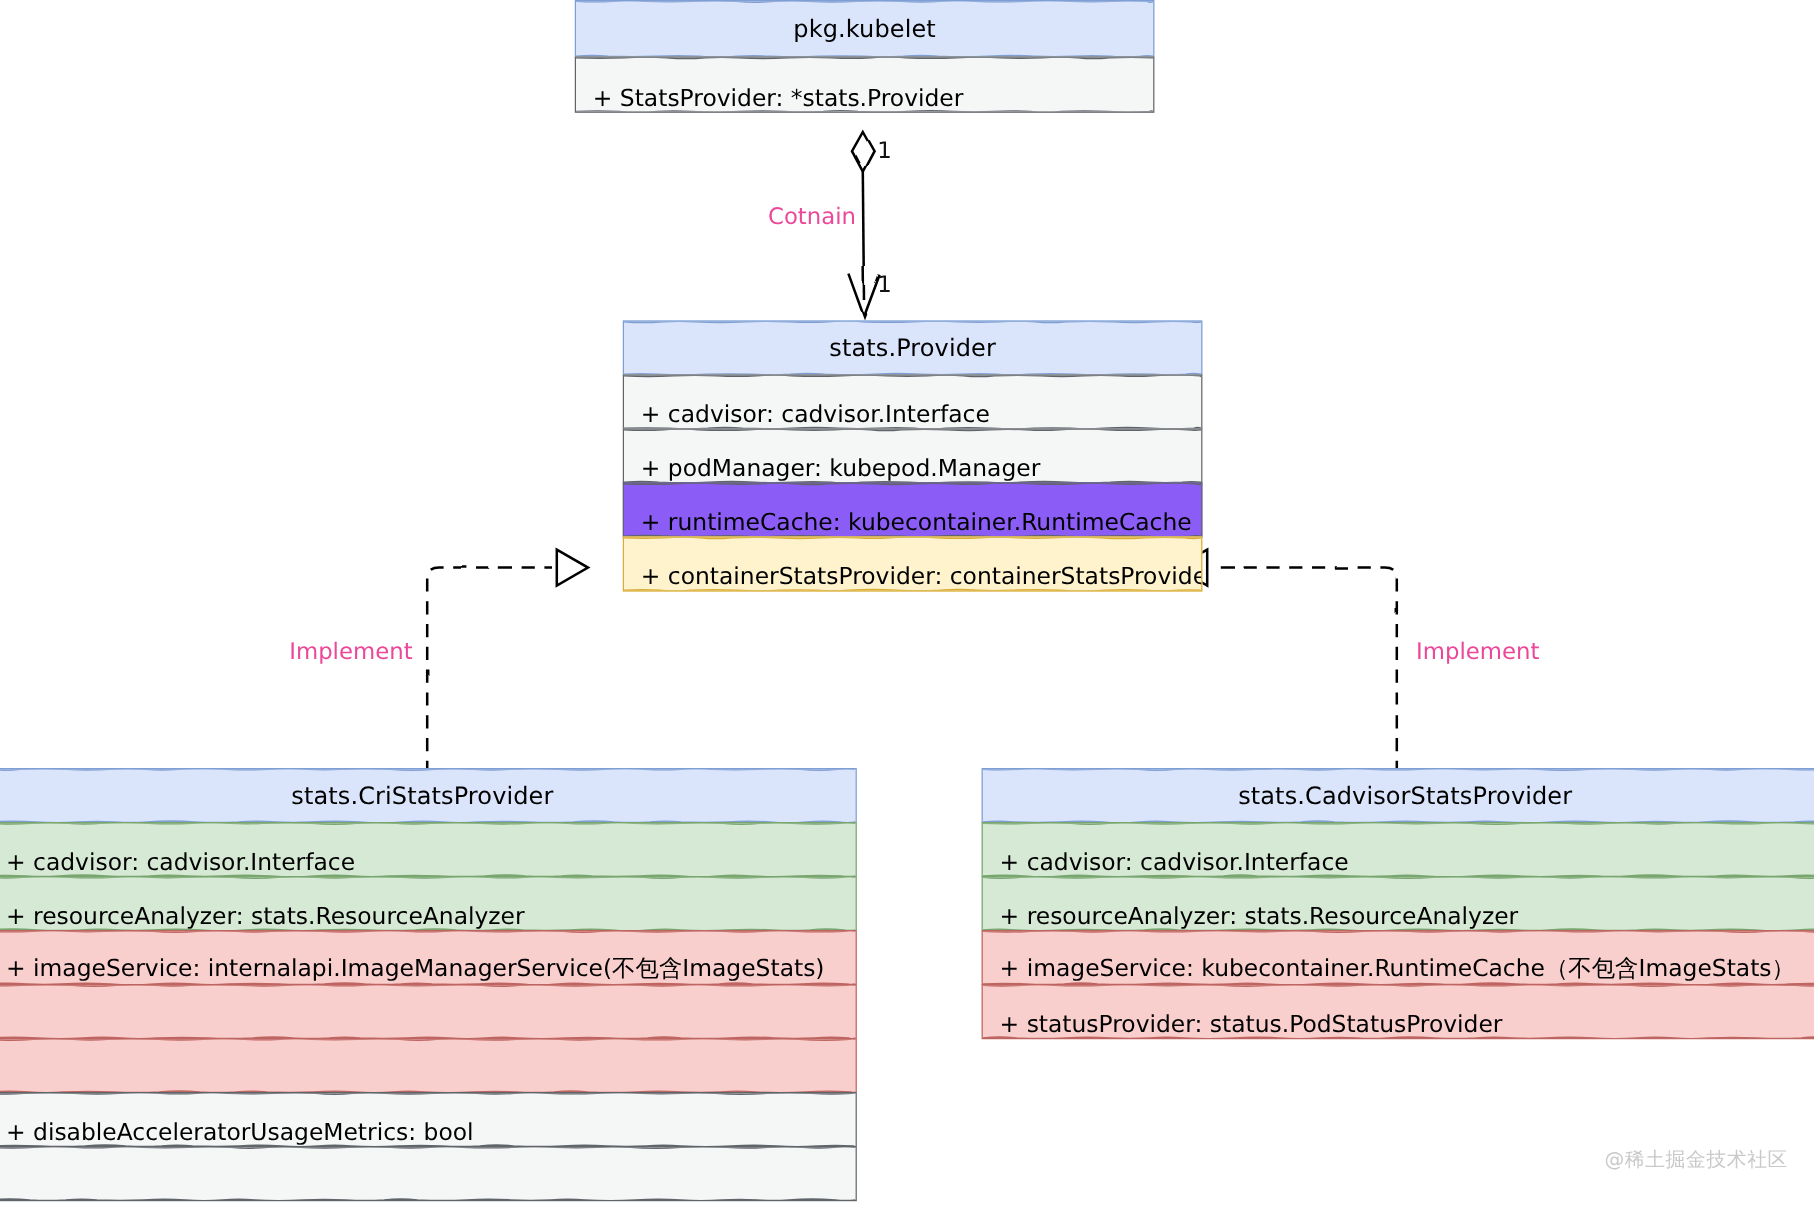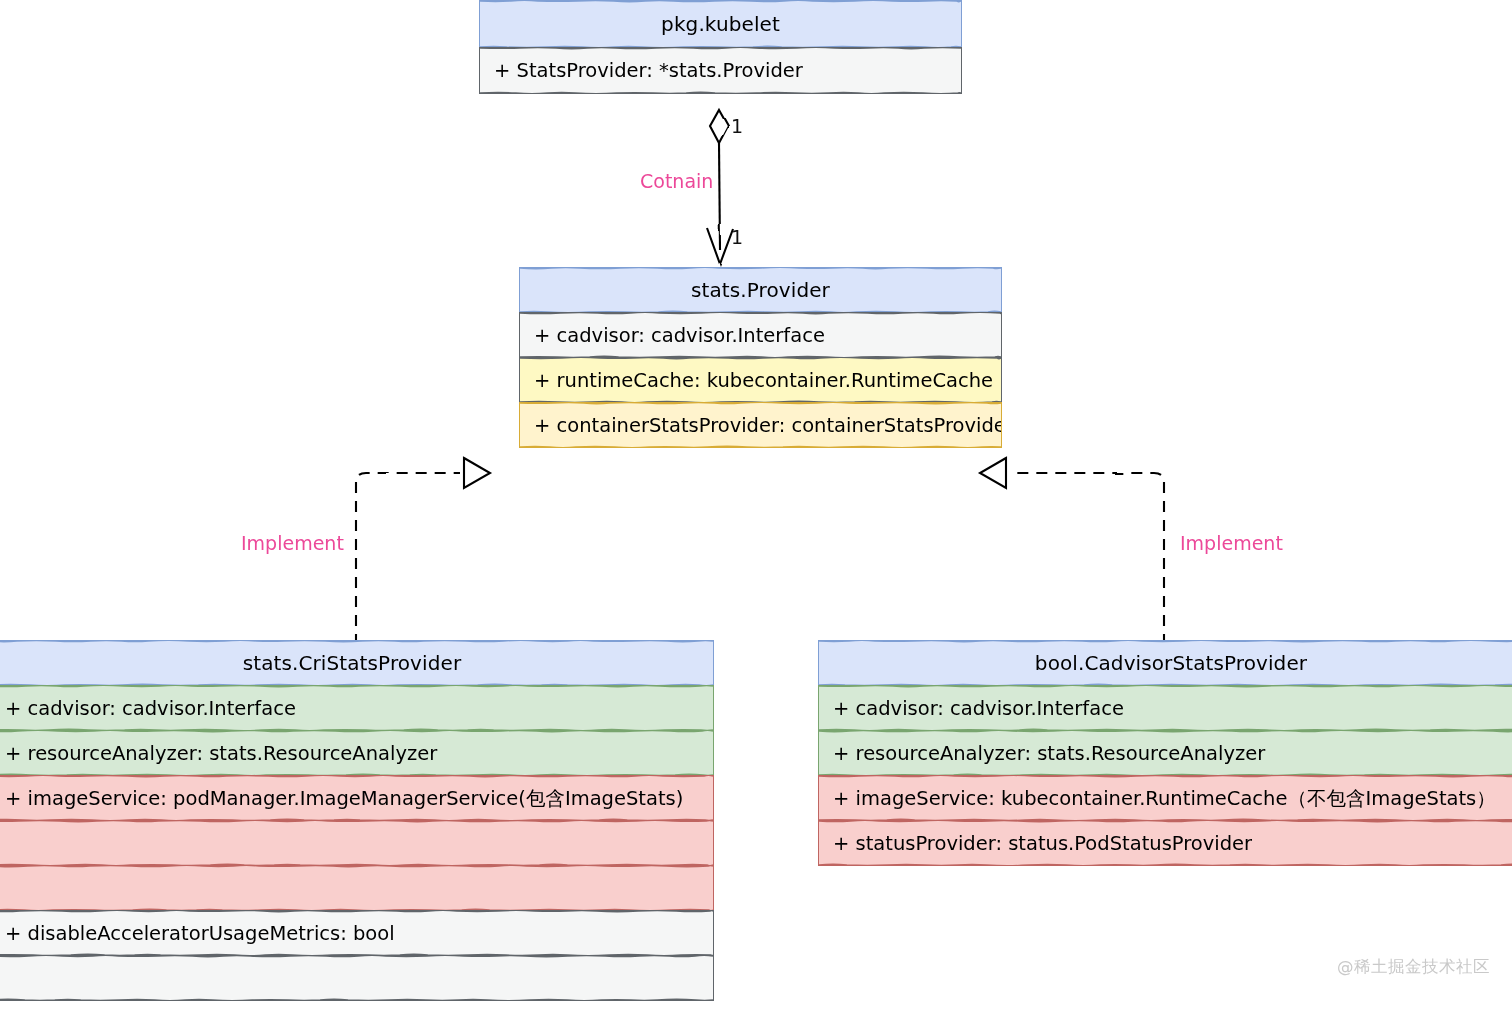--- a/index.html
+++ b/index.html
@@ -37,20 +37,21 @@
     background: #dae4fa;
     font-size: 20px;
     letter-spacing: 0.1px;
   }
   .row.attr {
     justify-content: flex-start;
     background: #f5f6f6;
     border-color: #60656a;
     font-size: 19.5px;
     padding-left: 14px;
+    align-items: flex-end;
   }
   .row.attr.green {
     background: #d6e9d5;
     border-color: #79a56f;
   }
   .row.attr.red {
     background: #f9cfcd;
     border-color: #bf6561;
   }
   .row.attr.yellow {
@@ -175,21 +176,30 @@
     </div>
   <div class="row attr plain" style="height: 46px; background: rgb(245, 246, 246); border-color: rgb(96, 101, 106);">
     <span>+ cadvisor: cadvisor.Interface</span>
   <svg class="wave top" viewBox="0 0 483 4" preserveAspectRatio="none">
         <path d="M0,2 Q20.5,3.2 41.0,2 Q59.5,1.3 78.0,2 Q94.5,3.0 111.0,2 Q125.5,0.6 140.0,2 Q161.0,2.9 182.0,2 Q201.0,0.8 220.0,2 Q237.0,2.8 254.0,2 Q269.0,1.0 284.0,2 Q297.0,3.4 310.0,2 Q329.5,1.1 349.0,2 Q366.5,3.2 384.0,2 Q399.5,1.3 415.0,2 Q428.5,3.0 442.0,2 Q462.0,0.6 482.0,2 Q482.5,2.9 483.0,2" fill="none" stroke="rgb(96, 101, 106)" stroke-width="1.4"></path>
       </svg>
       <svg class="wave bot" viewBox="0 0 483 4" preserveAspectRatio="none">
         <path d="M0,2 Q18.5,1.3 37.0,2 Q53.5,3.0 70.0,2 Q84.5,0.6 99.0,2 Q120.0,2.9 141.0,2 Q160.0,0.8 179.0,2 Q196.0,2.8 213.0,2 Q228.0,1.0 243.0,2 Q256.0,3.4 269.0,2 Q288.5,1.1 308.0,2 Q325.5,3.2 343.0,2 Q358.5,1.3 374.0,2 Q387.5,3.0 401.0,2 Q421.0,0.6 441.0,2 Q459.0,2.9 477.0,2 Q480.0,0.8 483.0,2" fill="none" stroke="rgb(96, 101, 106)" stroke-width="1.4"></path>
       </svg>
     </div>
-  <div class="row attr plain" style="height: 46px; background: #fef9c3; border-color: rgb(96, 101, 106);">
+  <div class="row attr plain" style="height: 46px; background: rgb(245, 246, 246); border-color: rgb(96, 101, 106);">
+    <span>+ podManager: kubepod.Manager</span>
+  <svg class="wave top" viewBox="0 0 483 4" preserveAspectRatio="none">
+        <path d="M0,2 Q16.5,3.0 33.0,2 Q47.5,0.6 62.0,2 Q83.0,2.9 104.0,2 Q123.0,0.8 142.0,2 Q159.0,2.8 176.0,2 Q191.0,1.0 206.0,2 Q219.0,3.4 232.0,2 Q251.5,1.1 271.0,2 Q288.5,3.2 306.0,2 Q321.5,1.3 337.0,2 Q350.5,3.0 364.0,2 Q384.0,0.6 404.0,2 Q422.0,2.9 440.0,2 Q456.0,0.8 472.0,2 Q477.5,2.8 483.0,2" fill="none" stroke="rgb(96, 101, 106)" stroke-width="1.4"></path>
+      </svg>
+      <svg class="wave bot" viewBox="0 0 483 4" preserveAspectRatio="none">
+        <path d="M0,2 Q14.5,0.6 29.0,2 Q50.0,2.9 71.0,2 Q90.0,0.8 109.0,2 Q126.0,2.8 143.0,2 Q158.0,1.0 173.0,2 Q186.0,3.4 199.0,2 Q218.5,1.1 238.0,2 Q255.5,3.2 273.0,2 Q288.5,1.3 304.0,2 Q317.5,3.0 331.0,2 Q351.0,0.6 371.0,2 Q389.0,2.9 407.0,2 Q423.0,0.8 439.0,2 Q453.0,2.8 467.0,2 Q475.0,1.0 483.0,2" fill="none" stroke="rgb(96, 101, 106)" stroke-width="1.4"></path>
+      </svg>
+    </div>
+  <div class="row attr plain" style="height: 46px; background: #8b5cf6; border-color: rgb(96, 101, 106);">
     <span>+ runtimeCache: kubecontainer.RuntimeCache</span>
   <svg class="wave top" viewBox="0 0 483 4" preserveAspectRatio="none">
         <path d="M0,2 Q21.0,2.9 42.0,2 Q61.0,0.8 80.0,2 Q97.0,2.8 114.0,2 Q129.0,1.0 144.0,2 Q157.0,3.4 170.0,2 Q189.5,1.1 209.0,2 Q226.5,3.2 244.0,2 Q259.5,1.3 275.0,2 Q288.5,3.0 302.0,2 Q322.0,0.6 342.0,2 Q360.0,2.9 378.0,2 Q394.0,0.8 410.0,2 Q424.0,2.8 438.0,2 Q458.5,1.0 479.0,2 Q481.0,3.4 483.0,2" fill="none" stroke="rgb(96, 101, 106)" stroke-width="1.4"></path>
       </svg>
       <svg class="wave bot" viewBox="0 0 483 4" preserveAspectRatio="none">
         <path d="M0,2 Q19.0,0.8 38.0,2 Q55.0,2.8 72.0,2 Q87.0,1.0 102.0,2 Q115.0,3.4 128.0,2 Q147.5,1.1 167.0,2 Q184.5,3.2 202.0,2 Q217.5,1.3 233.0,2 Q246.5,3.0 260.0,2 Q280.0,0.6 300.0,2 Q318.0,2.9 336.0,2 Q352.0,0.8 368.0,2 Q382.0,2.8 396.0,2 Q416.5,1.0 437.0,2 Q455.5,3.4 474.0,2 Q478.5,1.1 483.0,2" fill="none" stroke="rgb(96, 101, 106)" stroke-width="1.4"></path>
       </svg>
     </div>
   <div class="row attr yellow" style="height: 46px; background: rgb(255, 243, 205); border-color: rgb(216, 172, 54);">
     <span>+ containerStatsProvider: containerStatsProvider</span>
@@ -224,21 +234,21 @@
   <div class="row attr green" style="height: 46px; background: rgb(214, 233, 213); border-color: rgb(121, 165, 111);">
     <span>+ resourceAnalyzer: stats.ResourceAnalyzer</span>
   <svg class="wave top" viewBox="0 0 724 4" preserveAspectRatio="none">
         <path d="M0,2 Q13.5,3.0 27.0,2 Q47.0,0.6 67.0,2 Q85.0,2.9 103.0,2 Q119.0,0.8 135.0,2 Q149.0,2.8 163.0,2 Q183.5,1.0 204.0,2 Q222.5,3.4 241.0,2 Q257.5,1.1 274.0,2 Q288.5,3.2 303.0,2 Q324.0,1.3 345.0,2 Q364.0,3.0 383.0,2 Q400.0,0.6 417.0,2 Q432.0,2.9 447.0,2 Q460.0,0.8 473.0,2 Q492.5,2.8 512.0,2 Q529.5,1.0 547.0,2 Q562.5,3.4 578.0,2 Q591.5,1.1 605.0,2 Q625.0,3.2 645.0,2 Q663.0,1.3 681.0,2 Q697.0,3.0 713.0,2 Q718.5,0.6 724.0,2" fill="none" stroke="rgb(121, 165, 111)" stroke-width="1.4"></path>
       </svg>
       <svg class="wave bot" viewBox="0 0 724 4" preserveAspectRatio="none">
         <path d="M0,2 Q20.0,0.6 40.0,2 Q58.0,2.9 76.0,2 Q92.0,0.8 108.0,2 Q122.0,2.8 136.0,2 Q156.5,1.0 177.0,2 Q195.5,3.4 214.0,2 Q230.5,1.1 247.0,2 Q261.5,3.2 276.0,2 Q297.0,1.3 318.0,2 Q337.0,3.0 356.0,2 Q373.0,0.6 390.0,2 Q405.0,2.9 420.0,2 Q433.0,0.8 446.0,2 Q465.5,2.8 485.0,2 Q502.5,1.0 520.0,2 Q535.5,3.4 551.0,2 Q564.5,1.1 578.0,2 Q598.0,3.2 618.0,2 Q636.0,1.3 654.0,2 Q670.0,3.0 686.0,2 Q700.0,0.6 714.0,2 Q719.0,2.9 724.0,2" fill="none" stroke="rgb(121, 165, 111)" stroke-width="1.4"></path>
       </svg>
     </div>
   <div class="row attr red" style="height: 46px; background: rgb(249, 207, 205); border-color: rgb(191, 101, 97);">
-    <span>+ imageService: podManager.ImageManagerService(包含ImageStats)</span>
+    <span>+ imageService: internalapi.ImageManagerService(不包含ImageStats)</span>
   <svg class="wave top" viewBox="0 0 724 4" preserveAspectRatio="none">
         <path d="M0,2 Q18.0,2.9 36.0,2 Q52.0,0.8 68.0,2 Q82.0,2.8 96.0,2 Q116.5,1.0 137.0,2 Q155.5,3.4 174.0,2 Q190.5,1.1 207.0,2 Q221.5,3.2 236.0,2 Q257.0,1.3 278.0,2 Q297.0,3.0 316.0,2 Q333.0,0.6 350.0,2 Q365.0,2.9 380.0,2 Q393.0,0.8 406.0,2 Q425.5,2.8 445.0,2 Q462.5,1.0 480.0,2 Q495.5,3.4 511.0,2 Q524.5,1.1 538.0,2 Q558.0,3.2 578.0,2 Q596.0,1.3 614.0,2 Q630.0,3.0 646.0,2 Q660.0,0.6 674.0,2 Q694.5,2.9 715.0,2 Q719.5,0.8 724.0,2" fill="none" stroke="rgb(191, 101, 97)" stroke-width="1.4"></path>
       </svg>
       <svg class="wave bot" viewBox="0 0 724 4" preserveAspectRatio="none">
         <path d="M0,2 Q16.0,0.8 32.0,2 Q46.0,2.8 60.0,2 Q80.5,1.0 101.0,2 Q119.5,3.4 138.0,2 Q154.5,1.1 171.0,2 Q185.5,3.2 200.0,2 Q221.0,1.3 242.0,2 Q261.0,3.0 280.0,2 Q297.0,0.6 314.0,2 Q329.0,2.9 344.0,2 Q357.0,0.8 370.0,2 Q389.5,2.8 409.0,2 Q426.5,1.0 444.0,2 Q459.5,3.4 475.0,2 Q488.5,1.1 502.0,2 Q522.0,3.2 542.0,2 Q560.0,1.3 578.0,2 Q594.0,3.0 610.0,2 Q624.0,0.6 638.0,2 Q658.5,2.9 679.0,2 Q697.5,0.8 716.0,2 Q720.0,2.8 724.0,2" fill="none" stroke="rgb(191, 101, 97)" stroke-width="1.4"></path>
       </svg>
     </div>
   <div class="row attr red" style="height: 46px; background: rgb(249, 207, 205); border-color: rgb(191, 101, 97);">
   <svg class="wave top" viewBox="0 0 724 4" preserveAspectRatio="none">
         <path d="M0,2 Q14.0,2.8 28.0,2 Q48.5,1.0 69.0,2 Q87.5,3.4 106.0,2 Q122.5,1.1 139.0,2 Q153.5,3.2 168.0,2 Q189.0,1.3 210.0,2 Q229.0,3.0 248.0,2 Q265.0,0.6 282.0,2 Q297.0,2.9 312.0,2 Q325.0,0.8 338.0,2 Q357.5,2.8 377.0,2 Q394.5,1.0 412.0,2 Q427.5,3.4 443.0,2 Q456.5,1.1 470.0,2 Q490.0,3.2 510.0,2 Q528.0,1.3 546.0,2 Q562.0,3.0 578.0,2 Q592.0,0.6 606.0,2 Q626.5,2.9 647.0,2 Q665.5,0.8 684.0,2 Q700.5,2.8 717.0,2 Q720.5,1.0 724.0,2" fill="none" stroke="rgb(191, 101, 97)" stroke-width="1.4"></path>
@@ -269,21 +279,21 @@
         <path d="M0,2 Q19.0,3.0 38.0,2 Q55.0,0.6 72.0,2 Q87.0,2.9 102.0,2 Q115.0,0.8 128.0,2 Q147.5,2.8 167.0,2 Q184.5,1.0 202.0,2 Q217.5,3.4 233.0,2 Q246.5,1.1 260.0,2 Q280.0,3.2 300.0,2 Q318.0,1.3 336.0,2 Q352.0,3.0 368.0,2 Q382.0,0.6 396.0,2 Q416.5,2.9 437.0,2 Q455.5,0.8 474.0,2 Q490.5,2.8 507.0,2 Q521.5,1.0 536.0,2 Q557.0,3.4 578.0,2 Q597.0,1.1 616.0,2 Q633.0,3.2 650.0,2 Q665.0,1.3 680.0,2 Q693.0,3.0 706.0,2 Q715.0,0.6 724.0,2" fill="none" stroke="rgb(96, 101, 106)" stroke-width="1.4"></path>
       </svg>
       <svg class="wave bot" viewBox="0 0 724 4" preserveAspectRatio="none">
         <path d="M0,2 Q17.0,0.6 34.0,2 Q49.0,2.9 64.0,2 Q77.0,0.8 90.0,2 Q109.5,2.8 129.0,2 Q146.5,1.0 164.0,2 Q179.5,3.4 195.0,2 Q208.5,1.1 222.0,2 Q242.0,3.2 262.0,2 Q280.0,1.3 298.0,2 Q314.0,3.0 330.0,2 Q344.0,0.6 358.0,2 Q378.5,2.9 399.0,2 Q417.5,0.8 436.0,2 Q452.5,2.8 469.0,2 Q483.5,1.0 498.0,2 Q519.0,3.4 540.0,2 Q559.0,1.1 578.0,2 Q595.0,3.2 612.0,2 Q627.0,1.3 642.0,2 Q655.0,3.0 668.0,2 Q687.5,0.6 707.0,2 Q715.5,2.9 724.0,2" fill="none" stroke="rgb(96, 101, 106)" stroke-width="1.4"></path>
       </svg>
     </div>
 </div>
 
 <div class="umlbox" style="left:818px; top:641px; width:706px;">
   <div class="row header" style="height: 46px; background: rgb(218, 228, 250); border-color: rgb(127, 159, 212);">
-    <span>bool.CadvisorStatsProvider</span>
+    <span>stats.CadvisorStatsProvider</span>
   <svg class="wave top" viewBox="0 0 706 4" preserveAspectRatio="none">
         <path d="M0,2 Q15.0,2.9 30.0,2 Q43.0,0.8 56.0,2 Q75.5,2.8 95.0,2 Q112.5,1.0 130.0,2 Q145.5,3.4 161.0,2 Q174.5,1.1 188.0,2 Q208.0,3.2 228.0,2 Q246.0,1.3 264.0,2 Q280.0,3.0 296.0,2 Q310.0,0.6 324.0,2 Q344.5,2.9 365.0,2 Q383.5,0.8 402.0,2 Q418.5,2.8 435.0,2 Q449.5,1.0 464.0,2 Q485.0,3.4 506.0,2 Q525.0,1.1 544.0,2 Q561.0,3.2 578.0,2 Q593.0,1.3 608.0,2 Q621.0,3.0 634.0,2 Q653.5,0.6 673.0,2 Q689.5,2.9 706.0,2" fill="none" stroke="rgb(127, 159, 212)" stroke-width="1.4"></path>
       </svg>
       <svg class="wave bot" viewBox="0 0 706 4" preserveAspectRatio="none">
         <path d="M0,2 Q13.0,0.8 26.0,2 Q45.5,2.8 65.0,2 Q82.5,1.0 100.0,2 Q115.5,3.4 131.0,2 Q144.5,1.1 158.0,2 Q178.0,3.2 198.0,2 Q216.0,1.3 234.0,2 Q250.0,3.0 266.0,2 Q280.0,0.6 294.0,2 Q314.5,2.9 335.0,2 Q353.5,0.8 372.0,2 Q388.5,2.8 405.0,2 Q419.5,1.0 434.0,2 Q455.0,3.4 476.0,2 Q495.0,1.1 514.0,2 Q531.0,3.2 548.0,2 Q563.0,1.3 578.0,2 Q591.0,3.0 604.0,2 Q623.5,0.6 643.0,2 Q660.5,2.9 678.0,2 Q692.0,0.8 706.0,2" fill="none" stroke="rgb(127, 159, 212)" stroke-width="1.4"></path>
       </svg>
     </div>
   <div class="row attr green" style="height: 46px; background: rgb(214, 233, 213); border-color: rgb(121, 165, 111);">
     <span>+ cadvisor: cadvisor.Interface</span>
   <svg class="wave top" viewBox="0 0 706 4" preserveAspectRatio="none">

